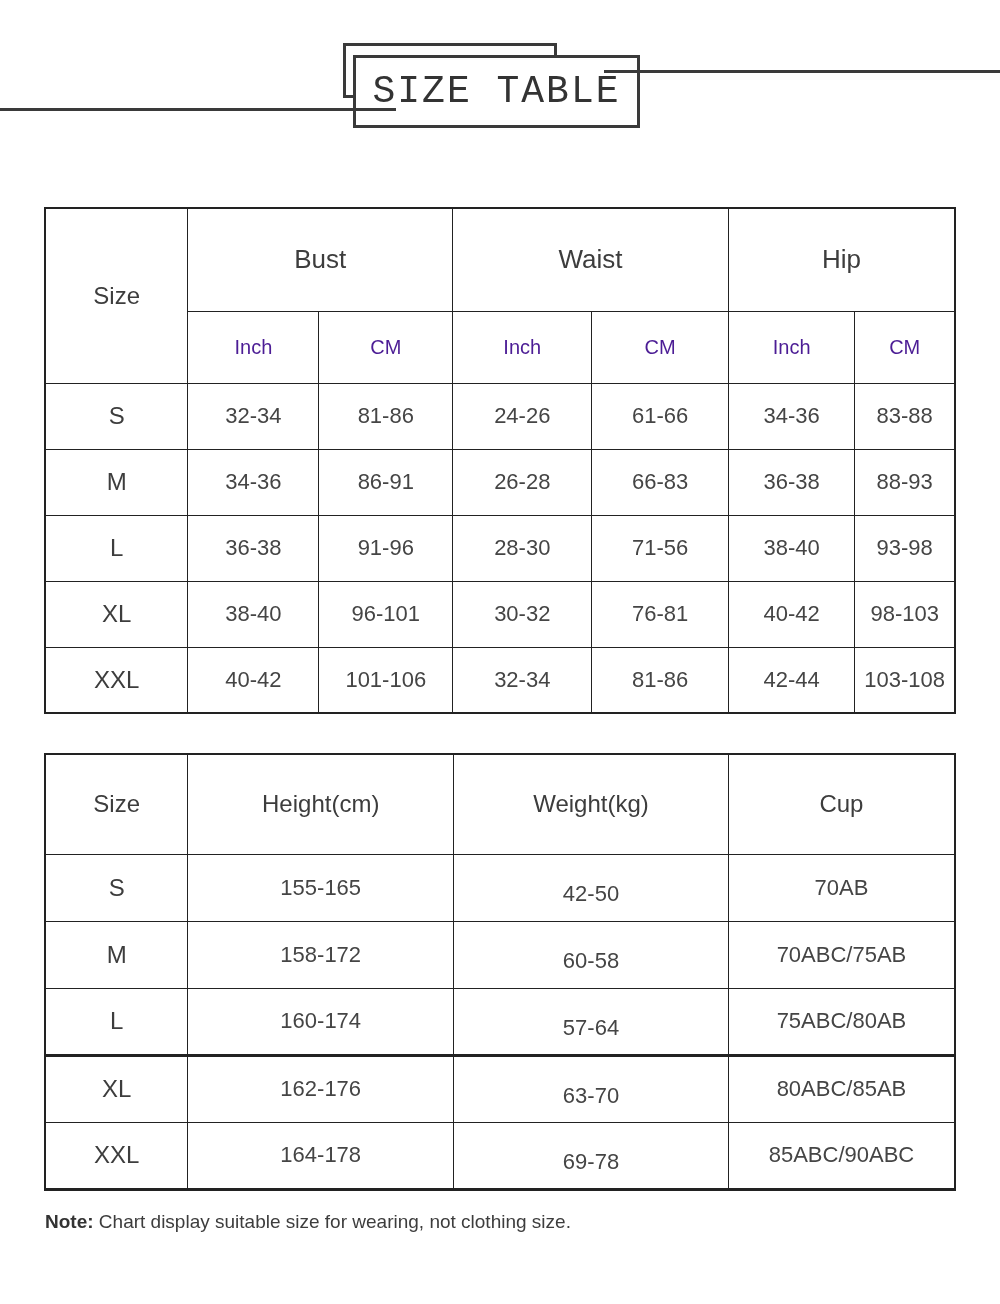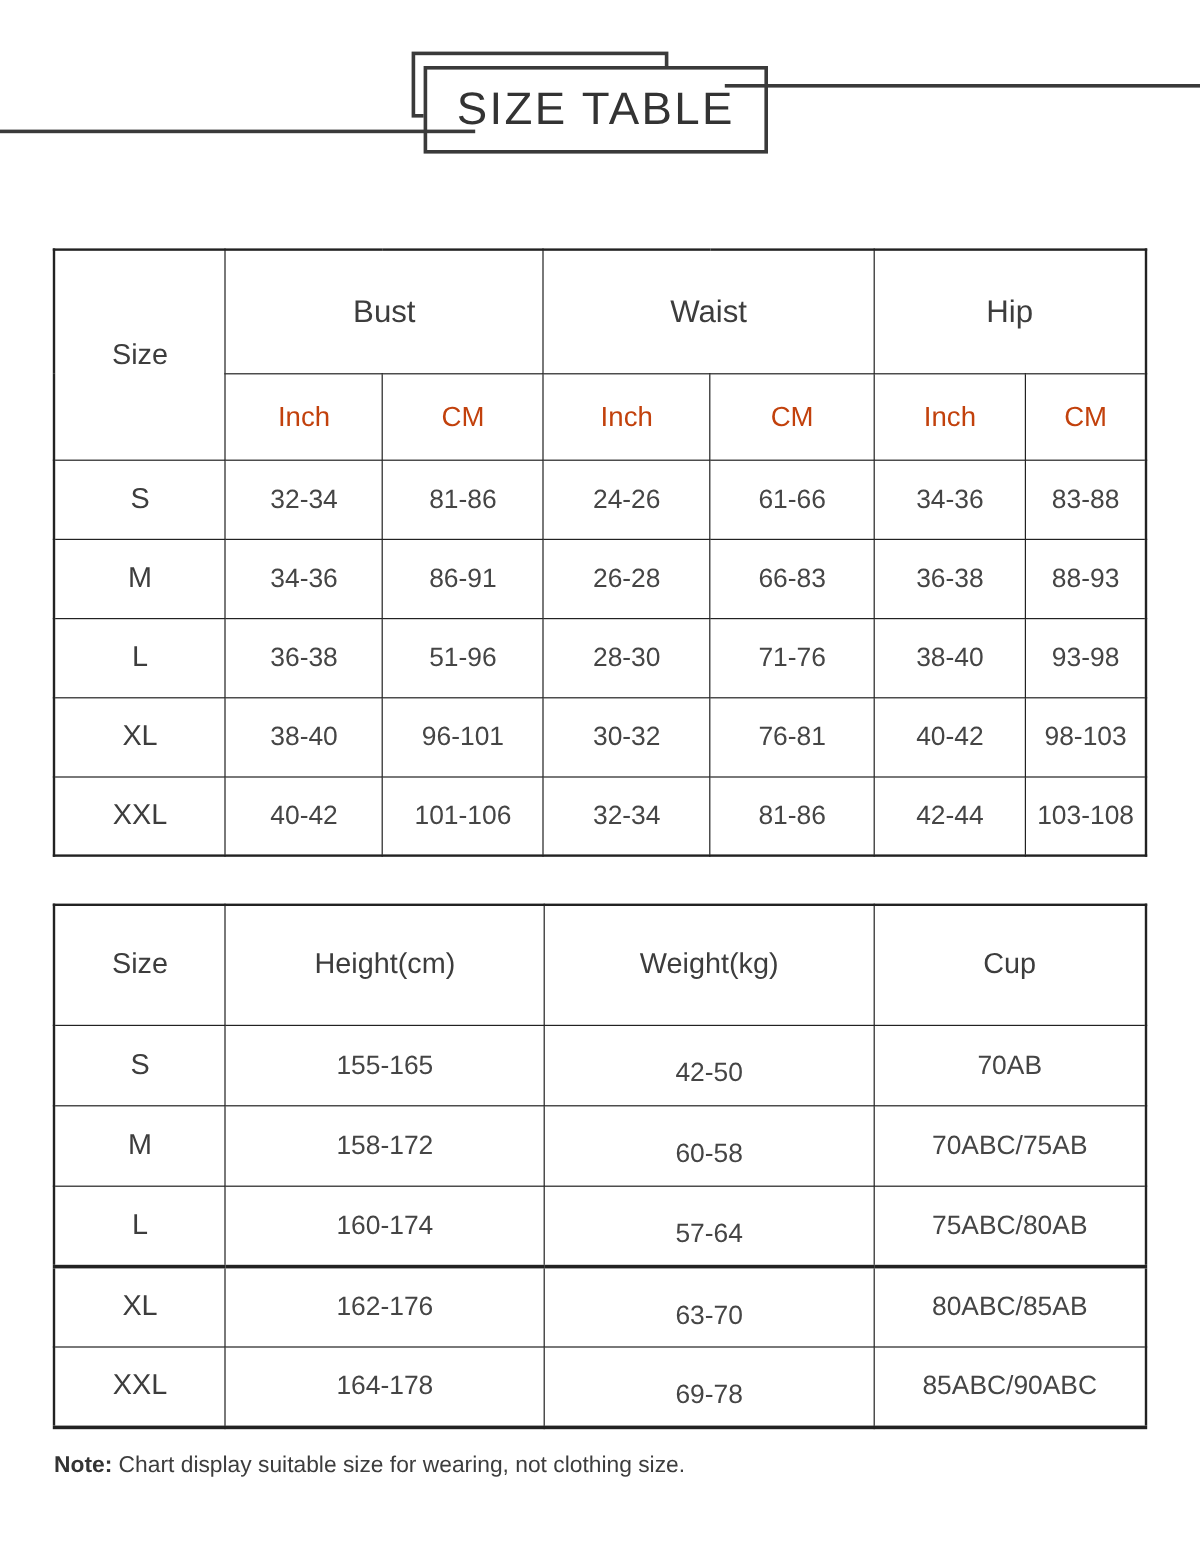--- a/index.html
+++ b/index.html
@@ -11,31 +11,31 @@
 
   
   .hdr-line { position:absolute; height:3px; background:#3a3a3a; z-index:3; }
   .line-left  { top:108px; left:0;    width:396px; }
   .line-right { top:70px;  left:604px; width:396px; }
   .back-box  { position:absolute; left:343px; top:43px; width:214px; height:55px;
                border:3px solid #3a3a3a; background:transparent; z-index:1; }
   .front-box { position:absolute; left:353px; top:55px; width:287px; height:73px;
                border:3px solid #3a3a3a; background:#ffffff; z-index:2;
                display:flex; align-items:center; justify-content:center; }
-  .hdr-title { font-size:38px; letter-spacing:2px; color:#333333; white-space:nowrap; }
+  .hdr-title { font-size:38px; letter-spacing:2px; color:#333333; white-space:nowrap;font-family:Liberation Mono, monospace; }
 
   
   table { border-collapse:collapse; table-layout:fixed; position:absolute; left:44px;
           width:912px; background:#ffffff; border:2px solid #222222; }
   td { border:1.5px solid #222222; text-align:center; vertical-align:middle;
        font-size:22px; color:#454545; overflow:hidden; }
 
   .t1 { top:207px; }
   .t1 .row-group td { height:103px; font-size:26px; color:#3d3d3d; }
-  .t1 .row-units td { height:72px;  font-size:23px; color:#c2410c; }
+  .t1 .row-units td { height:72px;  font-size:20px; color:#4c1d95; }
   .t1 .row-data  td { height:66px; }
   .t1 td.col-size   { font-size:24px; color:#3d3d3d; }
 
   .t2 { top:753px; border-bottom-width:3px; }
   .t2 .row-head td { height:100px; font-size:24px; color:#3d3d3d; }
   .t2 .row-data td { height:67px; }
   .t2 .row-thick td { border-top-width:3px; }
   .t2 td.cell-weight { padding-top:13px; }
   .t2 td.col-size { font-size:24px; color:#3d3d3d; }
 
@@ -97,23 +97,23 @@
       <td>34-36</td>
       <td>86-91</td>
       <td>26-28</td>
       <td>66-83</td>
       <td>36-38</td>
       <td>88-93</td>
     </tr>
     <tr class="row-data">
       <td class="col-size">L</td>
       <td>36-38</td>
-      <td>51-96</td>
+      <td>91-96</td>
       <td>28-30</td>
-      <td>71-76</td>
+      <td>71-56</td>
       <td>38-40</td>
       <td>93-98</td>
     </tr>
     <tr class="row-data">
       <td class="col-size">XL</td>
       <td>38-40</td>
       <td>96-101</td>
       <td>30-32</td>
       <td>76-81</td>
       <td>40-42</td>

